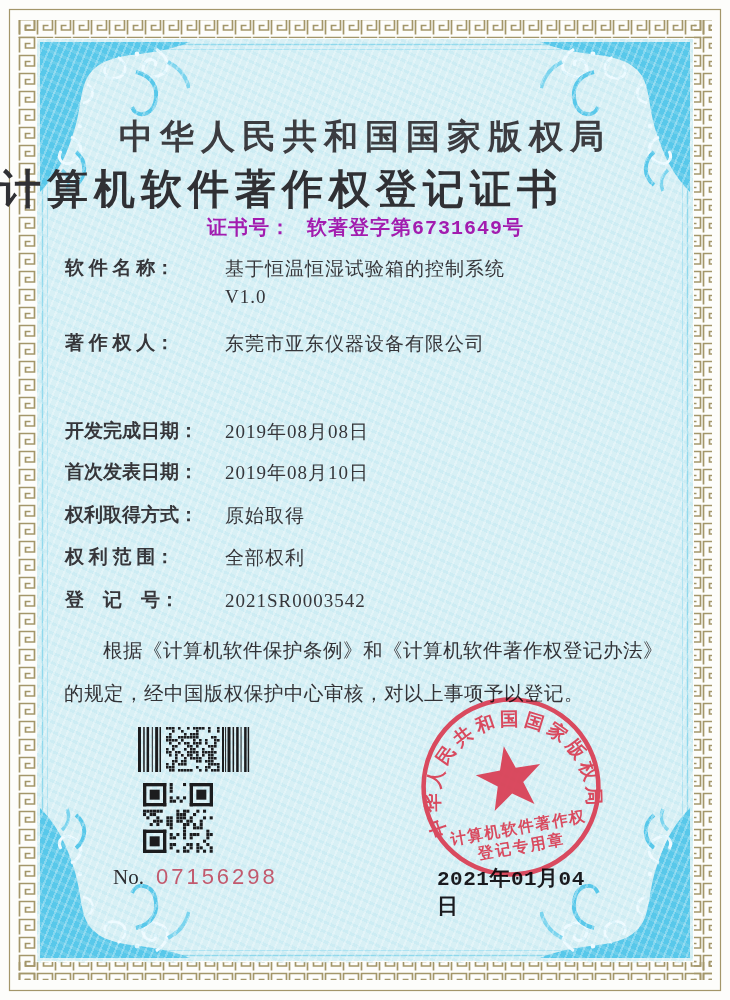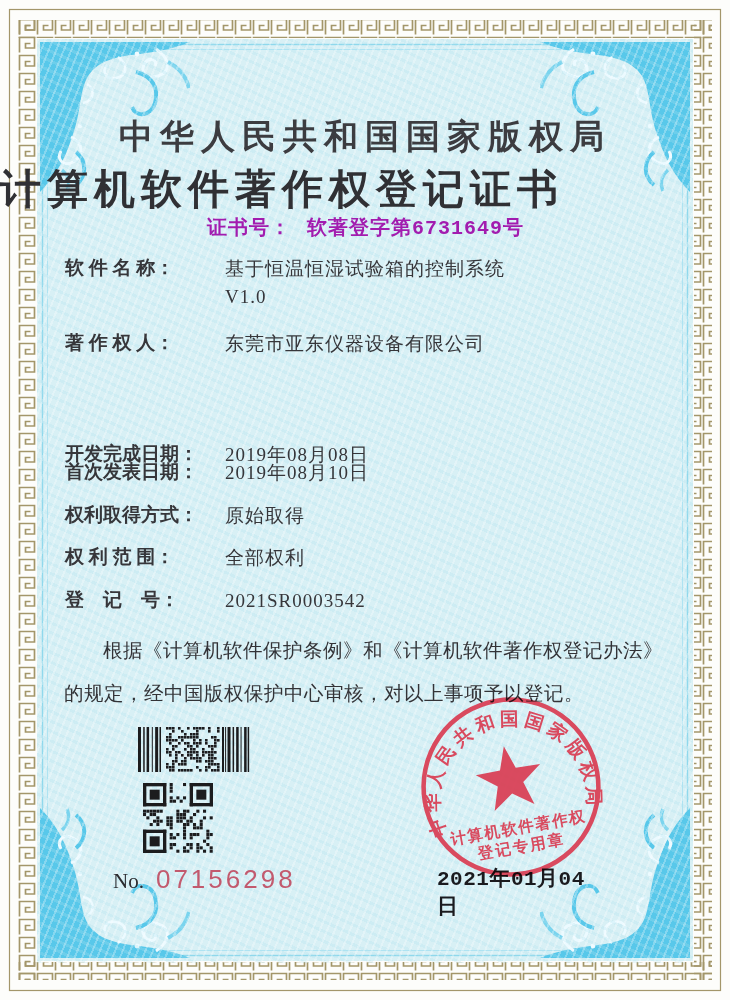--- a/index.html
+++ b/index.html
@@ -39,21 +39,21 @@
   .statement{
     position:absolute;left:64px;top:629px;width:604px;
     font-size:19.5px;line-height:43px;text-indent:2em;color:#333337;
     font-weight:500;letter-spacing:0.5px;
   }
 
   .barcode{position:absolute;left:138px;top:727px;z-index:3;}
   .qrcode{position:absolute;left:143px;top:783px;z-index:3;}
 
   .serial-line{position:absolute;left:113px;top:864px;font-size:21px;color:#2c2c30;z-index:3;}
-  .serial-line .num{color:#c25a6e;letter-spacing:3px;margin-left:12px;font-family:"Liberation Sans","DejaVu Sans",sans-serif;font-size:26px;margin-top:20px;}
+  .serial-line .num{color:#c25a6e;letter-spacing:3px;margin-left:12px;font-family:"Liberation Sans","DejaVu Sans",sans-serif;font-size:22px;margin-top:20px;}
 
   .seal-date{
     position:absolute;left:437px;top:864px;z-index:4;
     font-family:Liberation Mono, monospace;
     font-size:21px;font-weight:700;color:#1a1a1e;letter-spacing:0.5px;
   }
   .seal{position:absolute;left:415px;top:691px;z-index:5;mix-blend-mode:multiply;opacity:0.92;}
 </style>
 </head>
 <body>
@@ -111,21 +111,21 @@
     <div class="row" style="top:255px">
       <span class="lbl">软 件 名 称：</span>
       <span class="val"><span>基于恒温恒湿试验箱的控制系统</span><br><span>V1.0</span></span>
     </div>
 
     <div class="row" style="top:330px">
       <span class="lbl">著 作 权 人：</span>
       <span class="val">东莞市亚东仪器设备有限公司</span>
     </div>
 
-    <div class="row" style="top:441px">
+    <div class="row" style="top:418px">
       <span class="lbl">开发完成日期：</span>
       <span class="val">2019年08月08日</span>
     </div>
 
     <div class="row" style="top:459px">
       <span class="lbl">首次发表日期：</span>
       <span class="val">2019年08月10日</span>
     </div>
 
     <div class="row" style="top:544px">

